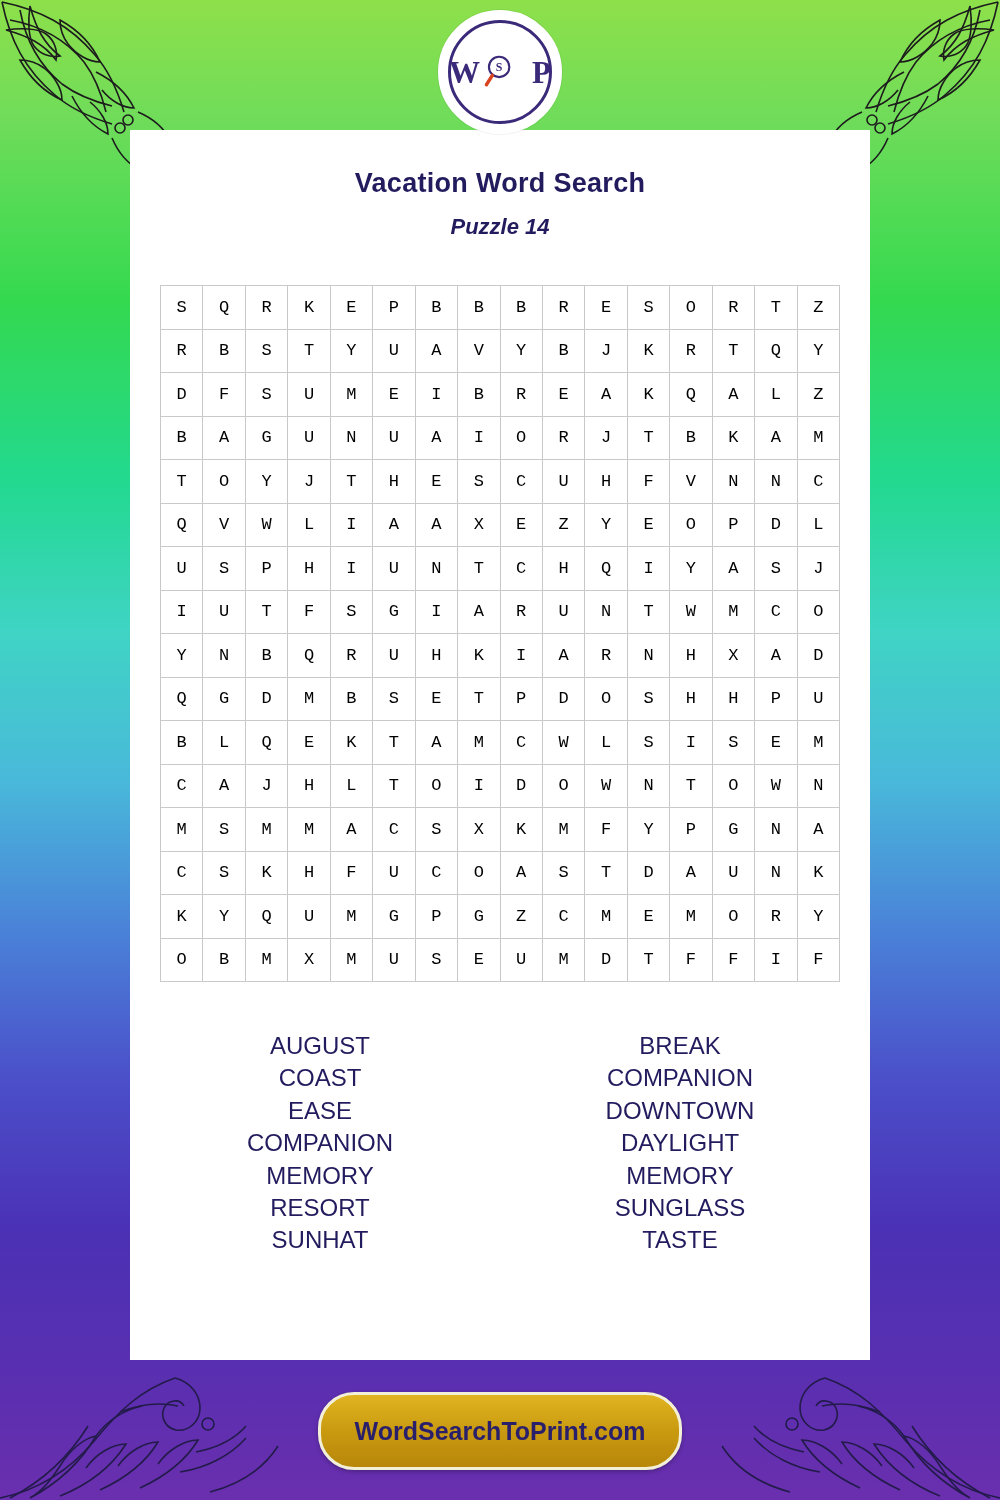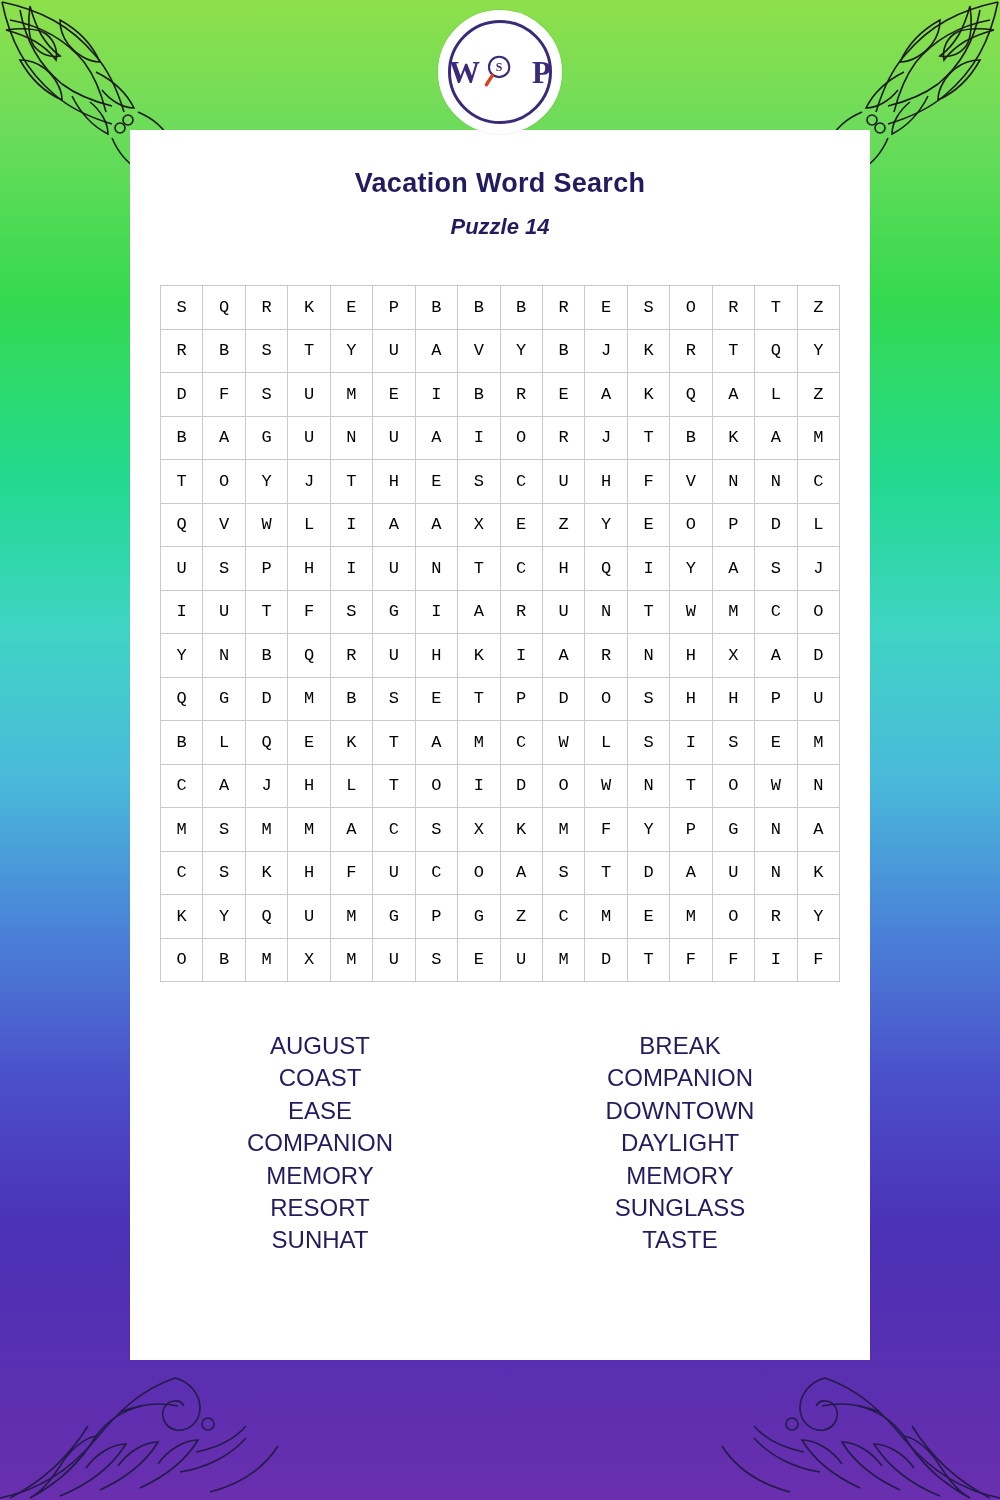--- a/index.html
+++ b/index.html
@@ -590,14 +590,17 @@
           <div class="word">COMPANION</div>
           <div class="word">DOWNTOWN</div>
           <div class="word">DAYLIGHT</div>
           <div class="word">MEMORY</div>
           <div class="word">SUNGLASS</div>
           <div class="word">TASTE</div>
         </div>
     </div>
   </div>
 
+  <div id="footer-btn">
+    <span>WordSearchToPrint.com</span>
+  </div>
 
 </div>
 
 </body></html>

